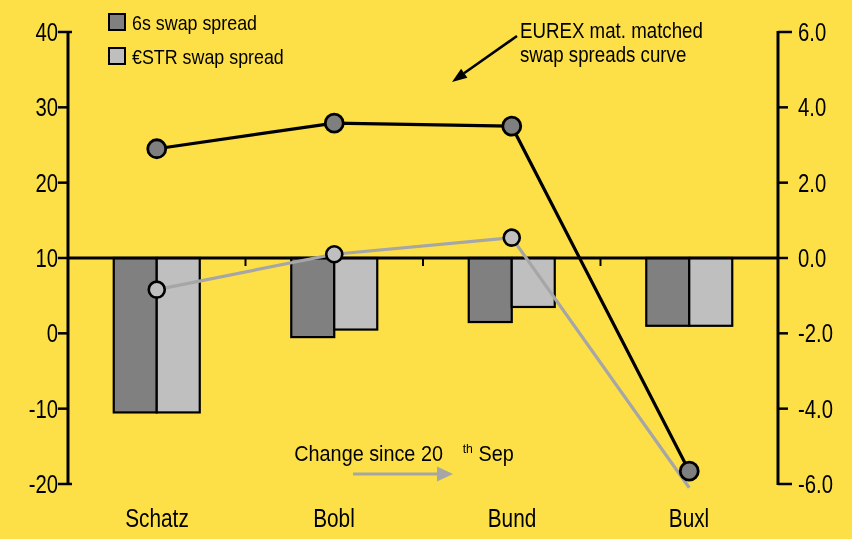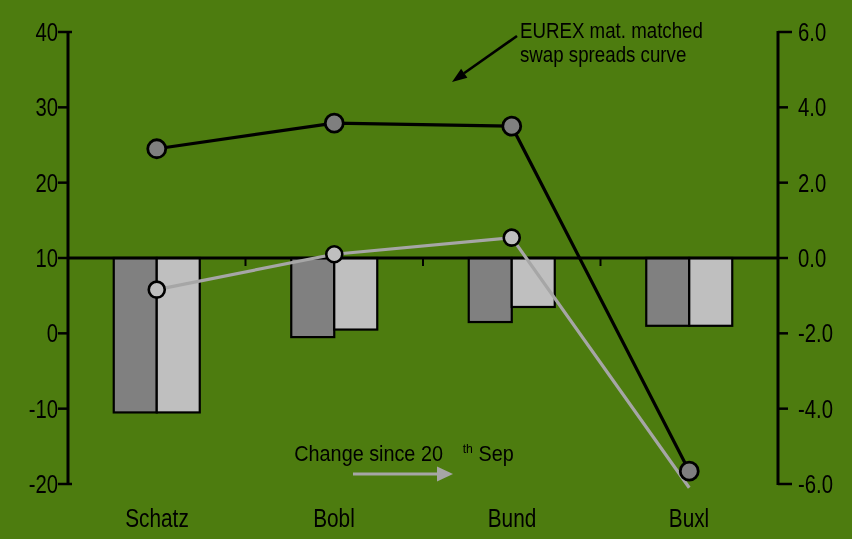--- a/index.html
+++ b/index.html
@@ -1,17 +1,17 @@
 <!DOCTYPE html>
 <html><head>
 <meta charset="utf-8">
 <style>
   html,body { margin:0; padding:0; background:#fff; }
   .stage {
-    position:relative; width:852px; height:539px; background:#4d7c0f;
+    position:relative; width:852px; height:539px; background:#fde047;
     font-family:"Liberation Sans", sans-serif; color:#000; overflow:hidden;
   }
   .stage svg { position:absolute; left:0; top:0; }
 
   .ytick {
     position:absolute; font-size:26px; line-height:26px; white-space:nowrap;
   }
   .ytick.left  { left:6px; width:52px; text-align:right; transform:scaleX(.78); transform-origin:100% 50%; }
   .ytick.right { left:798px; transform:scaleX(.78); transform-origin:0 50%; }
 
@@ -104,20 +104,30 @@
   <div class="ytick right" style="top:245px">0.0</div>
   <div class="ytick right" style="top:320px">-2.0</div>
   <div class="ytick right" style="top:396px">-4.0</div>
   <div class="ytick right" style="top:471px">-6.0</div>
 
   <div class="xcat" style="left:77px">Schatz</div>
   <div class="xcat" style="left:254px">Bobl</div>
   <div class="xcat" style="left:432px">Bund</div>
   <div class="xcat" style="left:609px">Buxl</div>
 
+  <div class="legend">
+    <div class="legend-row">
+      <span class="swatch s-dark"></span>
+      <span class="legend-label">6s swap spread</span>
+    </div>
+    <div class="legend-row">
+      <span class="swatch s-light"></span>
+      <span class="legend-label">€STR swap spread</span>
+    </div>
+  </div>
 
   <div class="annotation">
     <div>EUREX mat. matched</div>
     <div>swap spreads curve</div>
   </div>
 
   <div class="change-note"><span>Change since 20</span><sup>th</sup><span> Sep</span></div>
 
 </div>
 

